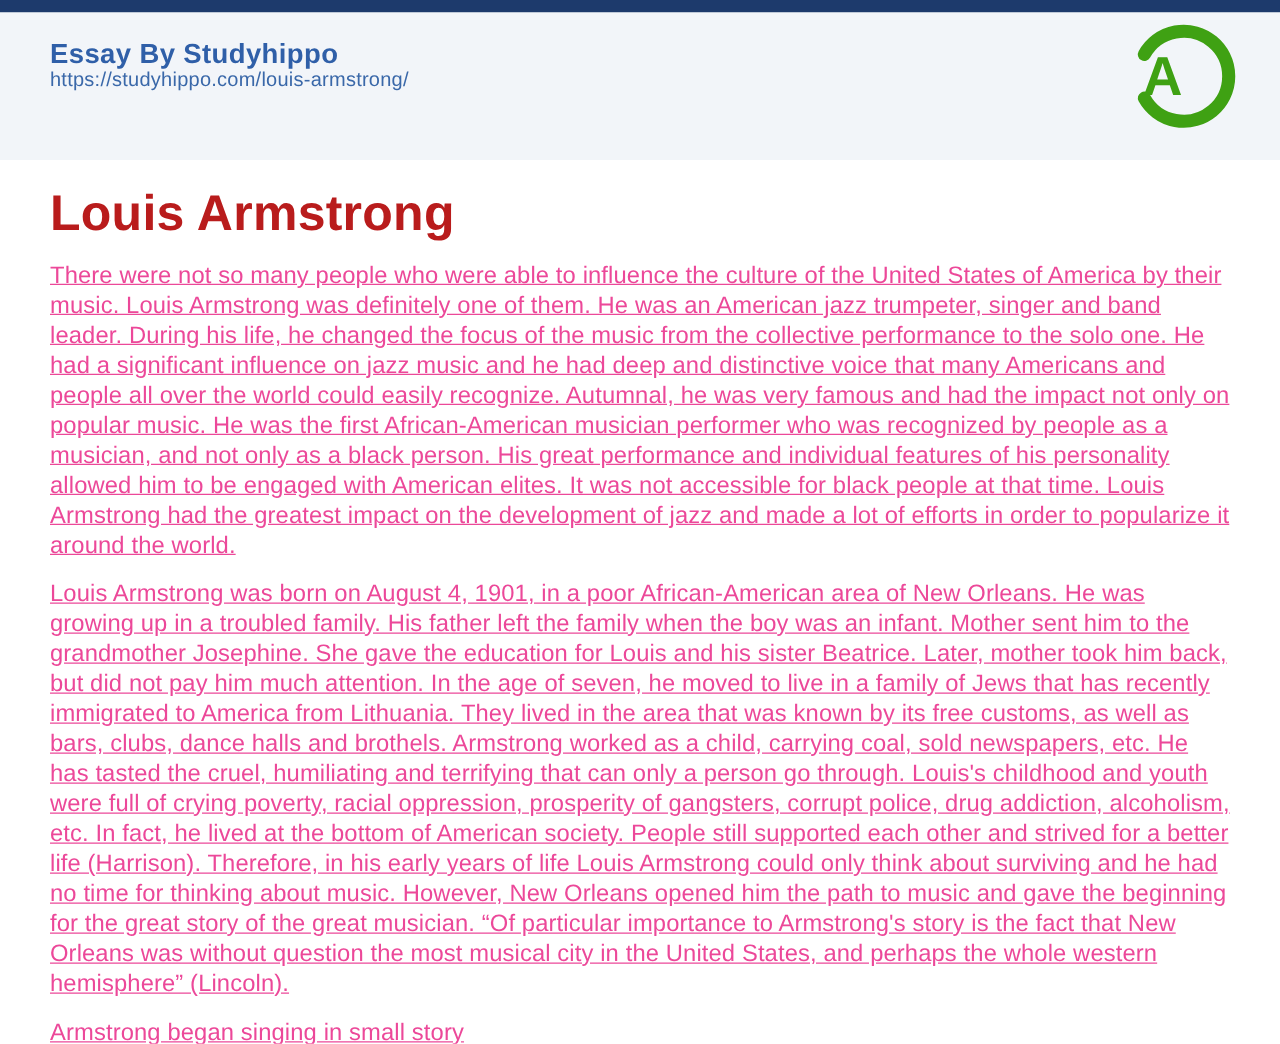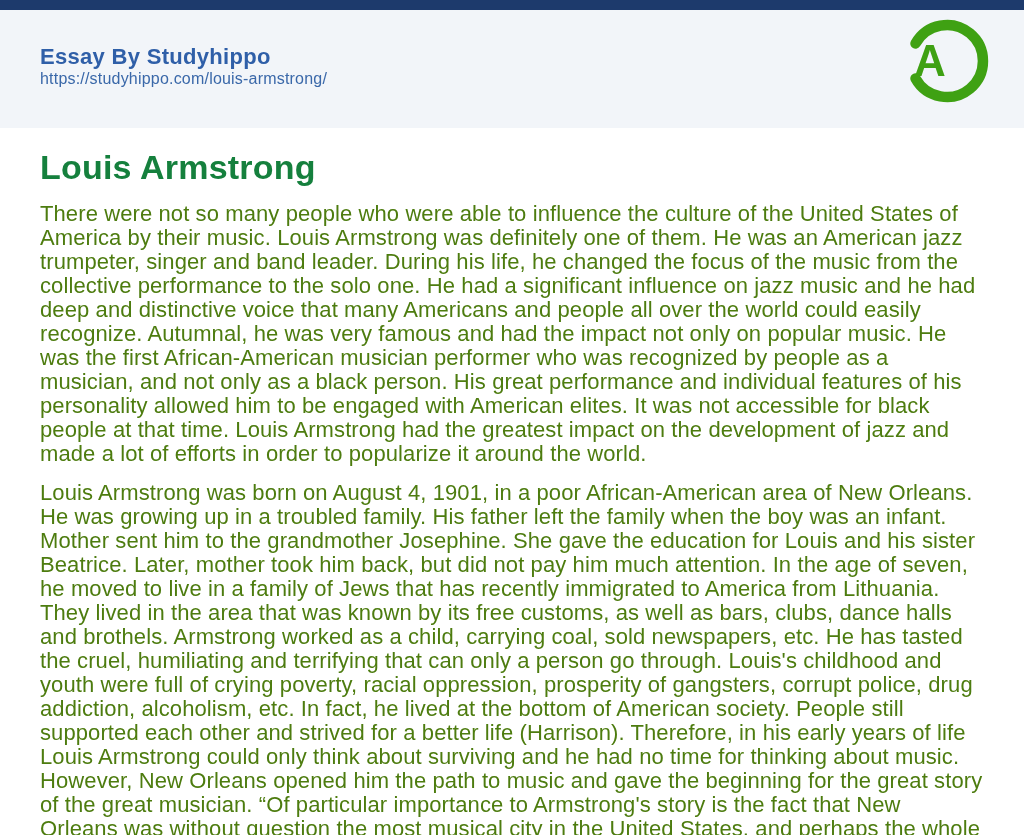--- a/index.html
+++ b/index.html
@@ -12,21 +12,21 @@
   .topbar {
     height: 10px;
     width: 100%;
     background: var(--topbar, #1d3a6c);
   }
   .page-header {
     position: relative;
     height: 118px;
     width: 100%;
     background: var(--headerBg, #f2f5f9);
-    padding: 34px 40px 24px 40px;
+    padding: 20px 40px 24px 40px;
   }
   .site-title {
     color: var(--accent, #2f5fa8);
     font-size: 22px;
     font-weight: 700;
     letter-spacing: 0.3px;
     line-height: 1.2;
   }
   .essay-url {
     display: inline-block;
@@ -48,33 +48,34 @@
     font-family: "Liberation Sans", sans-serif;
     font-weight: 600;
     font-size: 44px;
     fill: var(--logoGreen, #3fa113);
   }
   .content {
     padding: 0 40px;
   }
   .essay-title {
     margin-top: 20px;
-    color: #15803d;
-    font-size: 34px;
+    color: #b91c1c;
+    font-size: 40px;
     font-weight: 700;
     letter-spacing: 0.2px;
     line-height: 1.15;
   }
   .content p {
     margin-top: 15px;
-    color: #4d7c0f;
-    font-size: 22px;
+    color: #ec4899;
+    font-size: 19px;
     line-height: 24px;
     letter-spacing: 0.1px;
     max-width: 944px;
+    text-decoration: underline;
   }
 </style>
 </head>
 <body>
 
 <div class="topbar"></div>
 
 <div class="page-header">
   <div class="site-title">Essay By Studyhippo</div>
   <a class="essay-url">https://studyhippo.com/louis-armstrong/</a>

